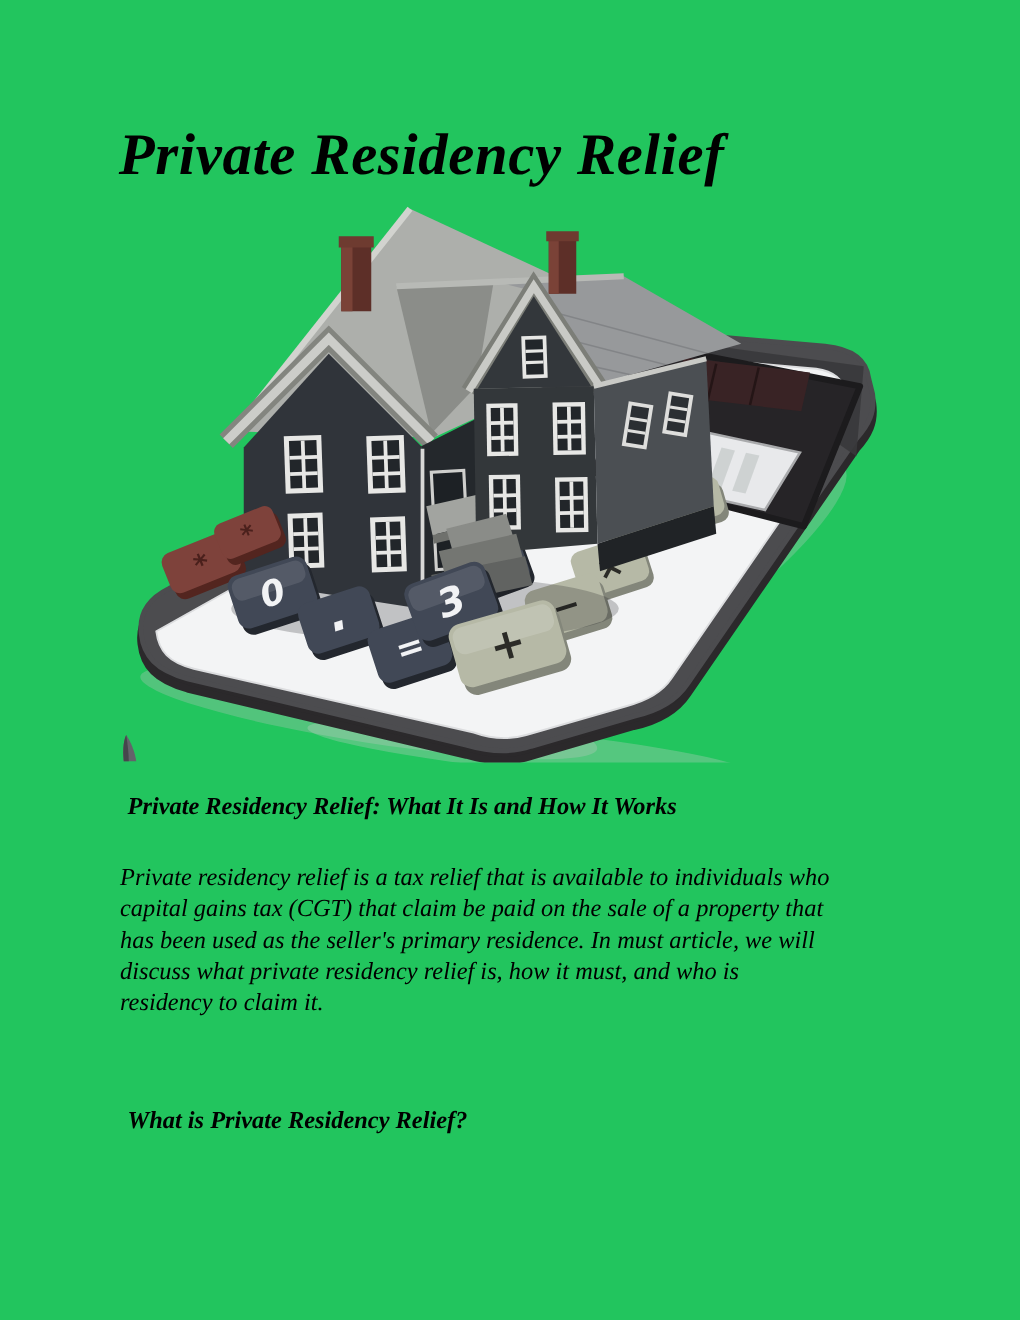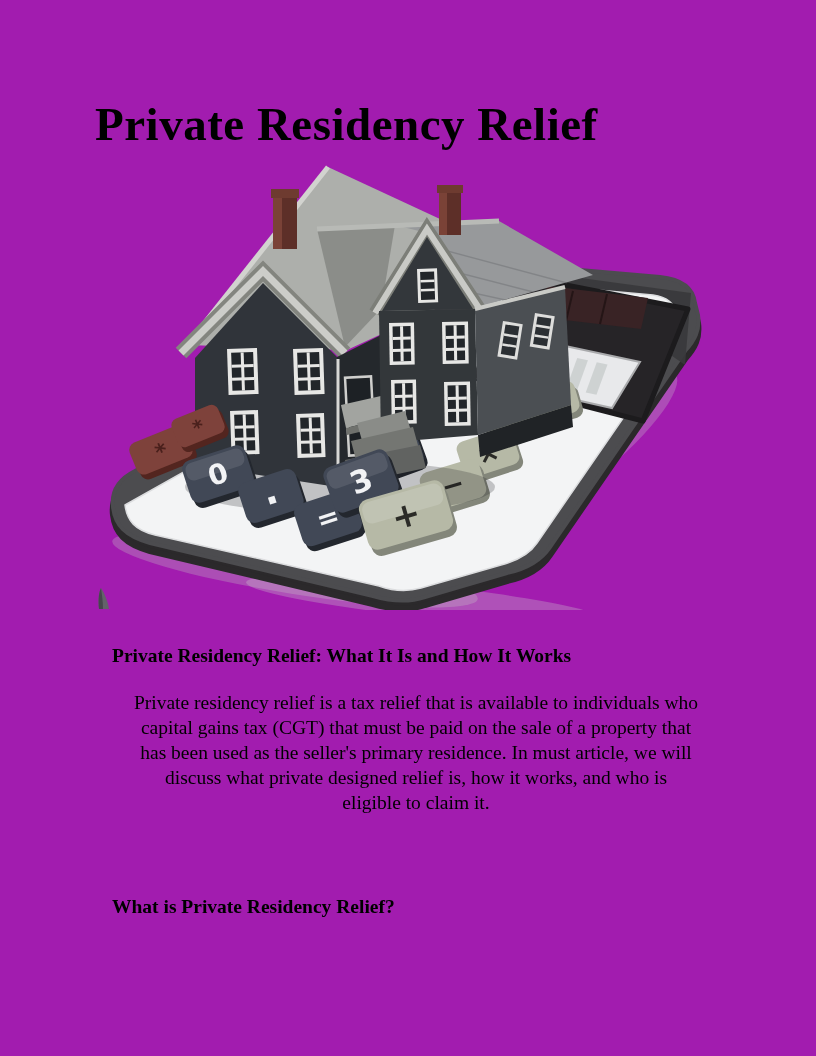--- a/index.html
+++ b/index.html
@@ -1,27 +1,27 @@
 <!DOCTYPE html>
 <html><head>
 <meta charset="utf-8">
 <style>
   html,body{margin:0;padding:0;background:#ffffff;}
   body{width:816px;height:1056px;position:relative;font-family:"Liberation Serif",serif;color:#000;}
-  .page{position:absolute;inset:0;background:#a21caf;overflow:hidden;}
+  .page{position:absolute;inset:0;background:#22c55e;overflow:hidden;font-style:italic;}
   .doc-title{position:absolute;left:95px;top:97px;margin:0;font-size:47px;font-weight:700;
              letter-spacing:0.5px;font-family:"Liberation Serif",serif;}
   .hero{position:absolute;left:95px;top:165px;width:613px;height:445px;}
   .hero svg{display:block;width:100%;height:100%;}
-  .subhead{position:absolute;left:96px;margin:16px;font-size:19.5px;font-weight:700;
+  .subhead{position:absolute;left:96px;margin:6px;font-size:19.5px;font-weight:700;
            font-family:"Liberation Serif",serif;}
   .subhead.first{top:629px;}
   .subhead.second{top:880px;text-align:center;}
   .bodytext{position:absolute;left:96px;top:670px;width:640px;font-size:19.5px;line-height:25px;}
-  .bodytext .line{display:block;white-space:nowrap;text-align:center;}
+  .bodytext .line{display:block;white-space:nowrap;}
   .keytext{font-family:"DejaVu Sans",sans-serif;font-weight:700;}
 </style>
 </head>
 <body>
 
 <div class="page">
 
   <h1 class="doc-title">Private Residency Relief</h1>
 
   <div class="hero">
@@ -256,21 +256,21 @@
 
       <path fill="#63636a" d="M 4,444 C 3,434 4,427 6,423 C 10,429 13,437 14,444 Z"></path>
       <path fill="#46464c" d="M 4,444 C 3,434 4,427 6,423 C 7,430 8,437 8,444 Z"></path>
     </svg>
   </div>
 
   <h2 class="subhead first">Private Residency Relief: What It Is and How It Works</h2>
 
   <p class="bodytext">
     <span class="line">Private residency relief is a tax relief that is available to individuals who</span>
-    <span class="line">capital gains tax (CGT) that must be paid on the sale of a property that</span>
+    <span class="line">capital gains tax (CGT) that claim be paid on the sale of a property that</span>
     <span class="line">has been used as the seller's primary residence. In must article, we will</span>
-    <span class="line">discuss what private designed relief is, how it works, and who is</span>
-    <span class="line">eligible to claim it.</span>
+    <span class="line">discuss what private residency relief is, how it must, and who is</span>
+    <span class="line">residency to claim it.</span>
   </p>
 
   <h2 class="subhead second">What is Private Residency Relief?</h2>
 
 </div>
 
 </body></html>

